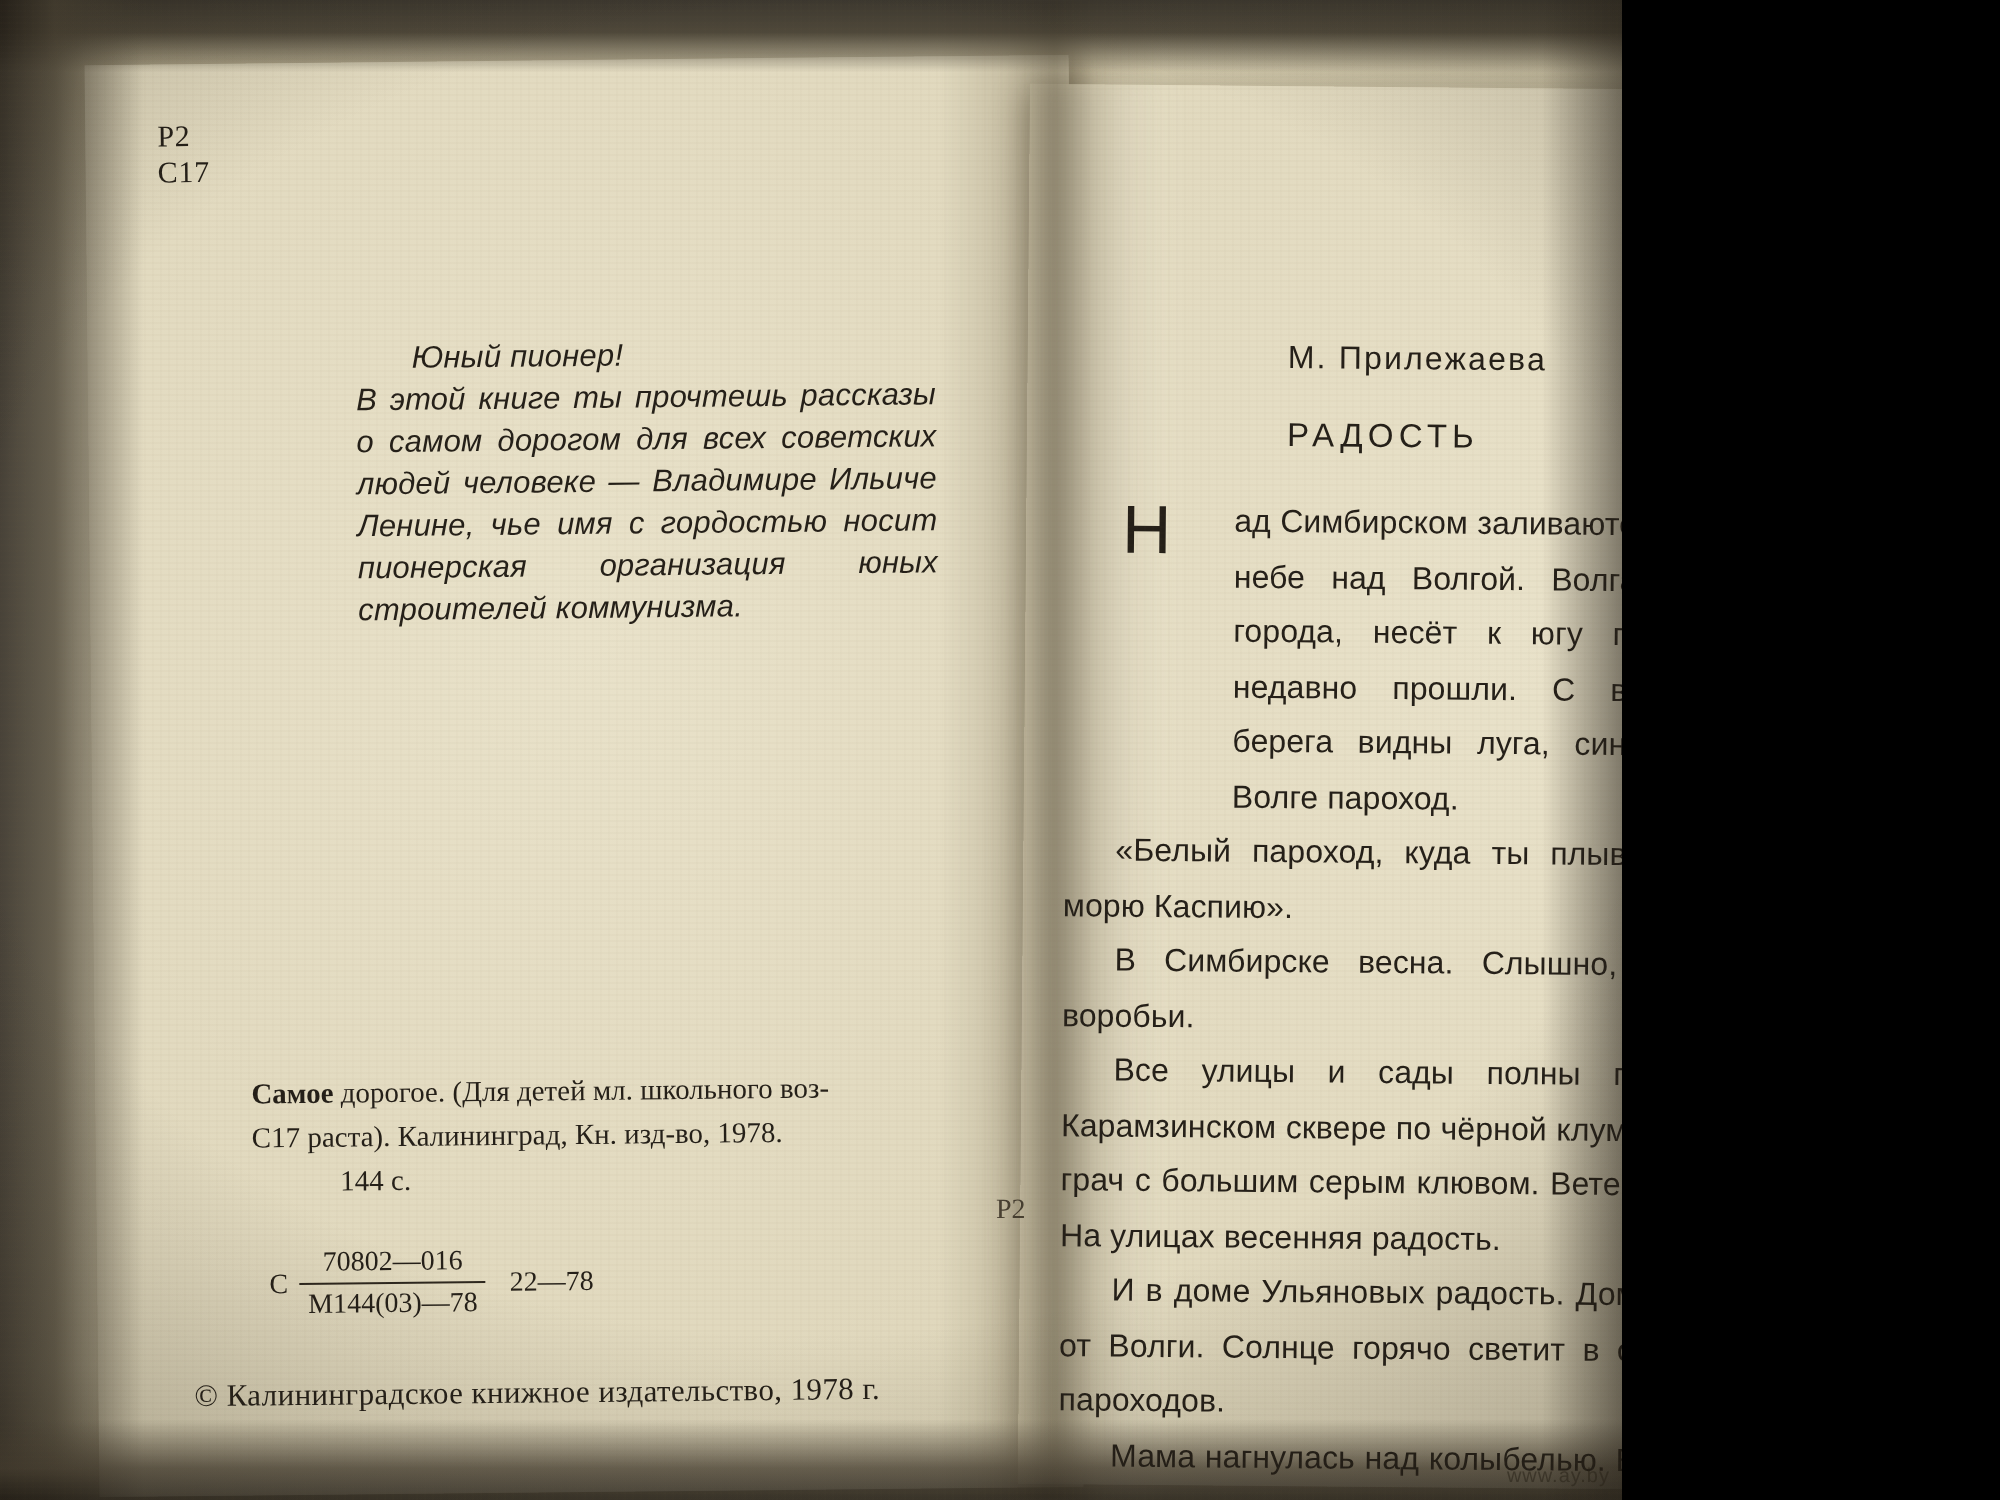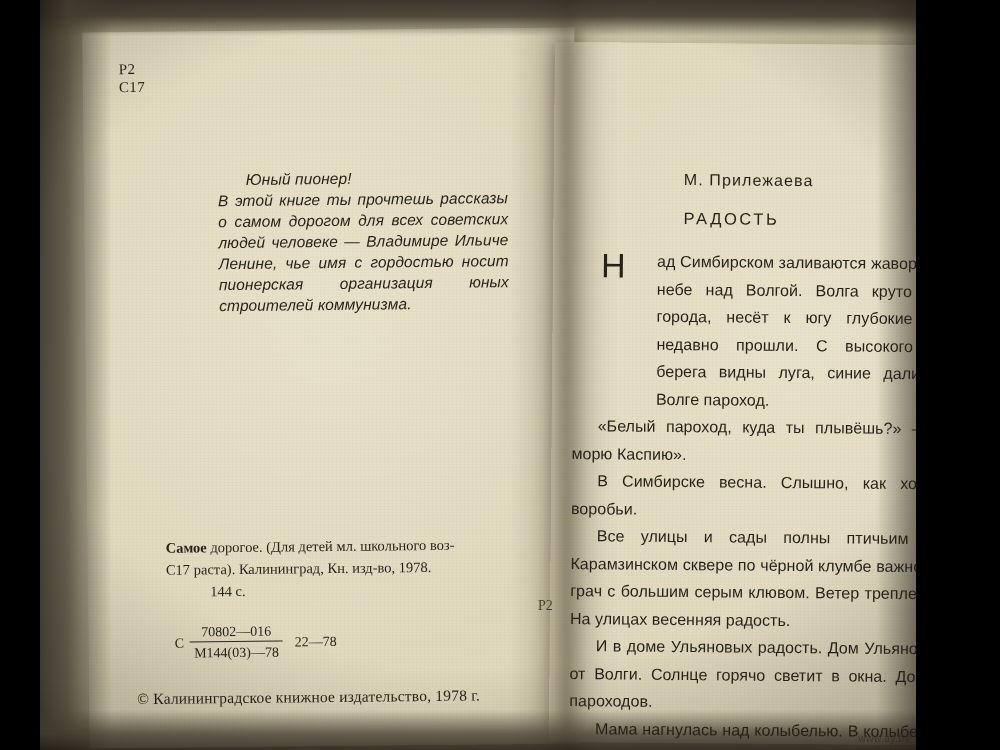--- a/index.html
+++ b/index.html
@@ -2,26 +2,25 @@
 <html><head>
 <meta charset="utf-8">
 <style>
   html, body {
     margin: 0;
     padding: 0;
     background: #000;
   }
   #page {
     position: relative;
-    width: 876px;
+    width: 811px;
     height: 750px;
     overflow: hidden;
     background: #cfc7ad;
     font-family: "Liberation Serif", serif;
-    margin-left: 40px;
   }
 
   
   .bg {
     position: absolute;
     inset: 0;
     background:
       linear-gradient(100deg, rgba(0,0,0,0.30) 0%, rgba(0,0,0,0.04) 5%, rgba(0,0,0,0) 12%),
       linear-gradient(175deg, rgba(120,105,70,0.30) 0%, rgba(120,105,70,0.0) 18%),
       linear-gradient(0deg, rgba(90,78,52,0.35) 0%, rgba(90,78,52,0.0) 9%),

